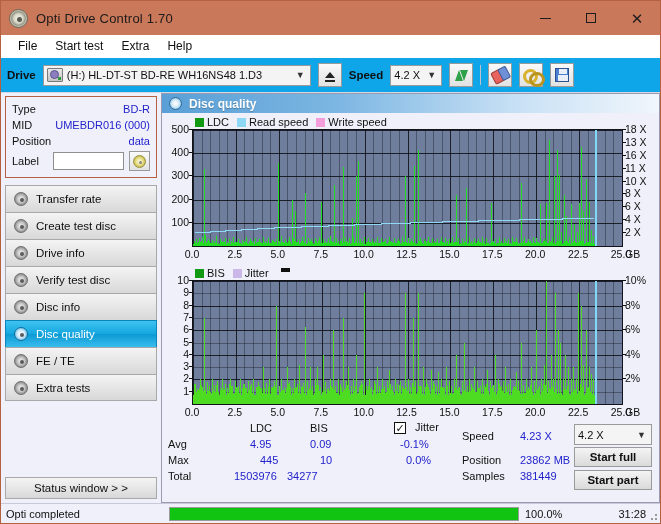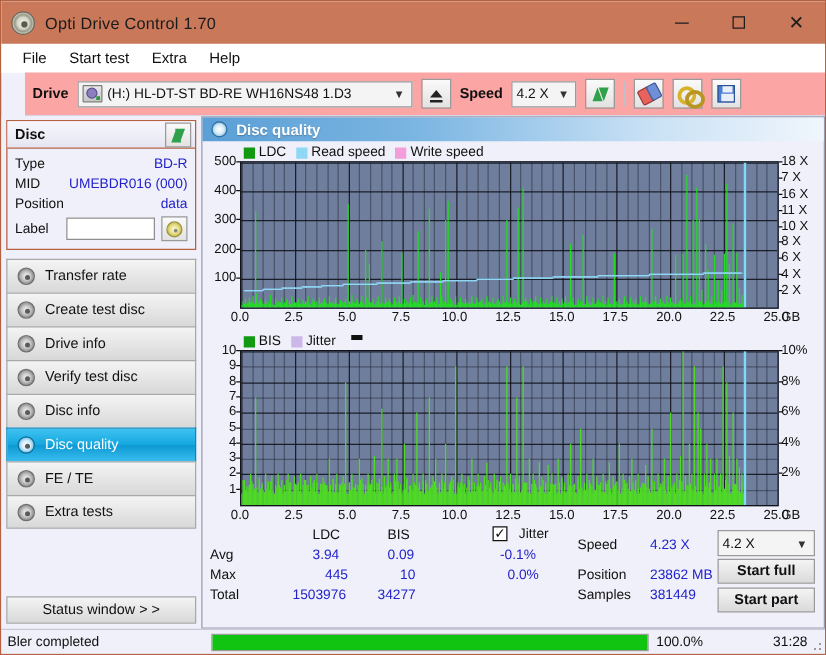--- a/index.html
+++ b/index.html
@@ -46,24 +46,23 @@
 
   
   .menubar {
     height:23px; background:#ffffff; display:flex; align-items:center;
     padding-left:8px; border-bottom:1px solid #ffffff;
   }
   .menu-item { padding:2px 9px; font-size:12px; color:#101010; }
 
   
   .drivebar {
-    height:35px; background:#fca5a5; display:flex; align-items:center;
+    height:35px; background:#0ea5e9; display:flex; align-items:center;
     padding:0 6px; gap:7px;
     border-bottom:1px solid #d6d6e4;
-    margin-left:19px;
   }
   .lbl-bold { font-weight:bold; font-size:11.5px; color:#101010; }
   .combo {
     height:21px; background:#f4f4f4; border:1px solid #9a9a9a;
     display:flex; align-items:center; padding:0 2px 0 3px;
     font-size:11px; color:#101010; position:relative;
   }
   .combo .cv { flex:1 1 auto; white-space:nowrap; overflow:hidden; }
   .combo .carat {
     width:15px; text-align:center; color:#333; font-size:9px; flex:0 0 auto;
@@ -306,26 +305,20 @@
     <div class="tbtn">
         <span class="ico-save"></span>
       </div>
   </div>
 
   <div class="body-wrap">
 
     <div class="sidebar">
 
       <div class="disc-box">
-        <div class="disc-head">
-          <span class="t">Disc</span>
-          <span class="disc-btn">
-              <span class="ico-refresh" style="width:13px;height:13px"></span>
-            </span>
-        </div>
         <div class="disc-rows">
           <div class="drow">
             <span class="k">Type</span>
             <span class="v">BD-R</span>
           </div>
           <div class="drow">
             <span class="k">MID</span>
             <span class="v">UMEBDR016 (000)</span>
           </div>
           <div class="drow">
@@ -1404,21 +1397,21 @@
               <span class="tk" style="top: 77.3333px;">6 X</span>
               <span class="tick-mark" style="top: 77.3333px;"></span>
               <span class="tk" style="top: 64.4444px;">8 X</span>
               <span class="tick-mark" style="top: 64.4444px;"></span>
               <span class="tk" style="top: 51.5556px;">10 X</span>
               <span class="tick-mark" style="top: 51.5556px;"></span>
               <span class="tk" style="top: 38.6667px;">11 X</span>
               <span class="tick-mark" style="top: 38.6667px;"></span>
               <span class="tk" style="top: 25.7778px;">16 X</span>
               <span class="tick-mark" style="top: 25.7778px;"></span>
-              <span class="tk" style="top: 12.8889px;">7 X</span>
+              <span class="tk" style="top: 12.8889px;">13 X</span>
               <span class="tick-mark" style="top: 12.8889px;"></span>
               <span class="tk" style="top: 0px;">18 X</span>
               <span class="tick-mark" style="top: 0px;"></span>
             </div>
         </div>
         <div class="ax-x">
           <div class="pad-l"></div>
           <div class="zone" id="ldc-ax-x">
               <span class="xt" style="left: 0px;">0.0</span>
               <span class="xt" style="left: 42.9px;">2.5</span>
@@ -2128,30 +2121,30 @@
               <span class="unit">GB</span>
             </div>
         </div>
       </div>
 
       <div class="stats">
         <div class="st-row" style="left:88px;  top:2px;">LDC</div>
         <div class="st-row" style="left:148px; top:2px;">BIS</div>
 
         <div class="st-row" style="left:6px;   top:18px;">Avg</div>
-        <div class="st-row st-val" style="left:88px; top:18px;">3.94</div>
+        <div class="st-row st-val" style="left:88px; top:18px;">4.95</div>
         <div class="st-row st-val" style="left:148px;top:18px;">0.09</div>
 
         <div class="st-row" style="left:6px;   top:34px;">Max</div>
         <div class="st-row st-val" style="left:98px; top:34px;">445</div>
         <div class="st-row st-val" style="left:158px;top:34px;">10</div>
 
         <div class="st-row" style="left:6px;   top:50px;">Total</div>
         <div class="st-row st-val" style="left:72px; top:50px;">1503976</div>
-        <div class="st-row st-val" style="left:140px;top:50px;">34277</div>
+        <div class="st-row st-val" style="left:125px;top:50px;">34277</div>
 
         <div class="st-row" style="left:232px; top:1px;">
           <span class="cbox">✓</span>
           <span style="margin-left:6px">Jitter</span>
         </div>
         <div class="st-row st-val" style="left:238px; top:18px;">-0.1%</div>
         <div class="st-row st-val" style="left:244px; top:34px;">0.0%</div>
 
         <div class="st-row" style="left:300px; top:10px;">Speed</div>
         <div class="st-row st-val" style="left:358px; top:10px;">4.23 X</div>
@@ -2165,21 +2158,21 @@
           <span class="carat">▼</span>
         </div>
         <div class="btn-std" style="left:412px; top:27px; width:78px; height:20px;">Start full</div>
         <div class="btn-std" style="left:412px; top:50px; width:78px; height:20px;">Start part</div>
       </div>
 
     </div>
   </div>
 
   <div class="footer">
-    <div class="f-msg">Bler completed</div>
+    <div class="f-msg">Opti completed</div>
     <div class="f-bar">
         <div class="fill" id="prog-fill" style="width: 100%;"></div>
       </div>
     <div class="f-pct">100.0%</div>
     <div class="f-time">31:28</div>
     <div class="grip"></div>
   </div>
 </div>
 
 </body></html>

